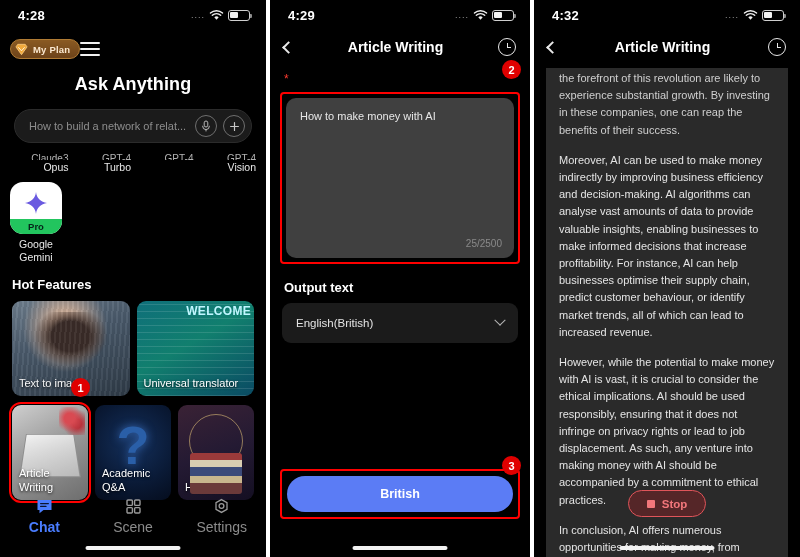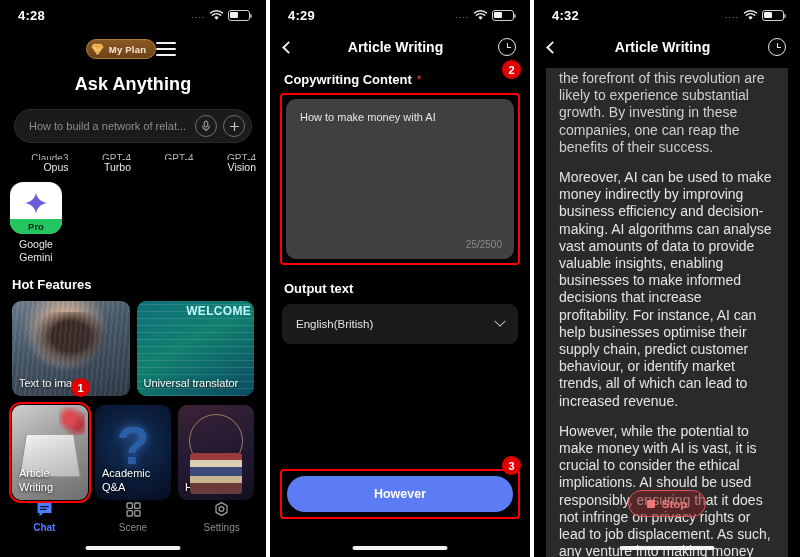--- a/index.html
+++ b/index.html
@@ -36,21 +36,21 @@
     width: 22px; height: 11px; border: 1.3px solid #cfcfcf;
     border-radius: 3px; position: relative; padding: 1.3px;
   }
   .sb-batt::after {
     content: ""; position: absolute; right: -3.2px; top: 3px;
     width: 2px; height: 4px; background: #8d8d8d; border-radius: 0 1px 1px 0;
   }
   .sb-batt i { display: block; height: 100%; width: 45%; background: #f2f2f2; border-radius: 1px; }
 
   
-  .p1-top { display: flex; align-items: center; justify-content: center; padding: 4px 14px 0 10px; height: 34px; }
+  .p1-top { display: flex; align-items: center; justify-content: flex-start; padding: 4px 14px 0 10px; height: 34px; }
   .myplan {
     display: flex; align-items: center; gap: 4px;
     background: linear-gradient(180deg,#8a5a22,#6d431a);
     border: 1px solid #b07b34;
     border-radius: 11px; height: 20px; padding: 0 9px 0 3px;
   }
   .gem { width: 15px; height: 13px; position: relative; flex: 0 0 auto; }
   .myplan span { color: #fbe8cf; font-size: 9.5px; font-weight: 700; letter-spacing: .2px; }
   .hamburger { width: 20px; display: flex; flex-direction: column; gap: 4px; }
   .hamburger i { display: block; height: 2px; background: #f1f1f1; border-radius: 2px; }
@@ -146,21 +146,21 @@
     border:1.4px solid rgba(222,190,120,.6); border-radius:50%;
   }
   .art-horo::after {
     content:""; position:absolute; left:16%; bottom:6%; width:68%; height:44%;
     background: linear-gradient(180deg,#9a3a3a 0 18%, #d9cdb2 18% 34%, #3c4a7a 34% 56%, #c9b68e 56% 74%, #6b3a3a 74% 100%);
     border-radius:3px;
   }
 
   .tabbar { position: absolute; left:0; right:0; bottom: 18px; height: 46px; display: flex; }
   .tab { flex: 1; display: flex; flex-direction: column; align-items: center; justify-content: center; gap: 3px; }
-  .tab .tl { font-size: 10px; color: #8b8b8b; }
+  .tab .tl { font-size: 14px; color: #8b8b8b; }
   .tab.active .tl { color: #4a7dff; font-weight: 600; }
   .homebar { position: absolute; left: 50%; transform: translateX(-50%); bottom: 7px; width: 95px; height: 4px; background:#f2f2f2; border-radius: 3px; }
 
   
   .navbar { height: 34px; display: flex; align-items: center; padding: 0 14px; position: relative; }
   .navbar .nt { flex:1; text-align:center; color:#fff; font-size:14px; font-weight:700; }
   .chev-l { width: 9px; height: 9px; border-left: 2px solid #e9e9e9; border-bottom: 2px solid #e9e9e9; transform: rotate(45deg); }
   .clock-ic { width:18px; height:18px; border:1.6px solid #e9e9e9; border-radius:50%; position:relative; }
   .clock-ic::before { content:""; position:absolute; left:49%; top:22%; width:1.6px; height:30%; background:#e9e9e9; }
   .clock-ic::after { content:""; position:absolute; left:49%; top:49%; width:28%; height:1.6px; background:#e9e9e9; }
@@ -195,21 +195,21 @@
     position: absolute; width: 19px; height: 19px; border-radius: 50%;
     background: #e00000; color: #ffffff; font-size: 11px; font-weight: 700;
     display: flex; align-items: center; justify-content: center; z-index: 9;
   }
 
   
   .bubble {
     margin: 4px 12px 0 12px; background: #2a2a2a; border-radius: 0 0 10px 10px;
     padding: 2px 13px 12px 13px;
   }
-  .bubble p { color: #e4e4e4; font-size: 14px; line-height: 17.2px; margin-bottom: 13px; }
+  .bubble p { color: #e4e4e4; font-size: 11px; line-height: 17.2px; margin-bottom: 13px; }
   .bubble p:last-child { margin-bottom: 0; }
   .bubble p.first { color: #cfcfcf; }
   .stop-wrap { position: absolute; left:0; right:0; bottom: 40px; display:flex; justify-content:center; }
   .stop {
     display:flex; align-items:center; gap:7px; height:27px; padding: 0 18px;
     border:1.2px solid #e0555a; border-radius: 14px; background: rgba(120,35,38,.55);
     color:#f2777b; font-size: 11.5px; font-weight: 600;
   }
   .stop i { width: 8px; height: 8px; background:#f2777b; border-radius: 1px; display:block; }
 </style>
@@ -372,21 +372,20 @@
       </div>
     </div>
 
     <div class="navbar">
       <div class="chev-l"></div>
       <div class="nt">Article Writing</div>
       <div class="clock-ic"></div>
     </div>
 
     <div class="sec-label">
-      <b>Copywriting Content</b>
       <span class="req">*</span>
     </div>
 
     <div class="badge" style="right:9px; top:60px;">2</div>
 
     <div class="hl-box">
       <div class="textarea">
         <div class="val">How to make money with AI</div>
         <div class="count">25/2500</div>
       </div>
@@ -395,21 +394,21 @@
     <div class="sub-label">Output text</div>
 
     <div class="select">
       <div class="sv">English(British)</div>
       <div class="chev-d"></div>
     </div>
 
     <div class="badge" style="right:9px; bottom:82px;">3</div>
 
     <div class="submit-wrap">
-      <div class="submit">However</div>
+      <div class="submit">British</div>
     </div>
 
     <div class="homebar"></div>
   </div>
 
   <div class="gap"></div>
 
   <div class="phone p3">
 
     <div class="statusbar">

